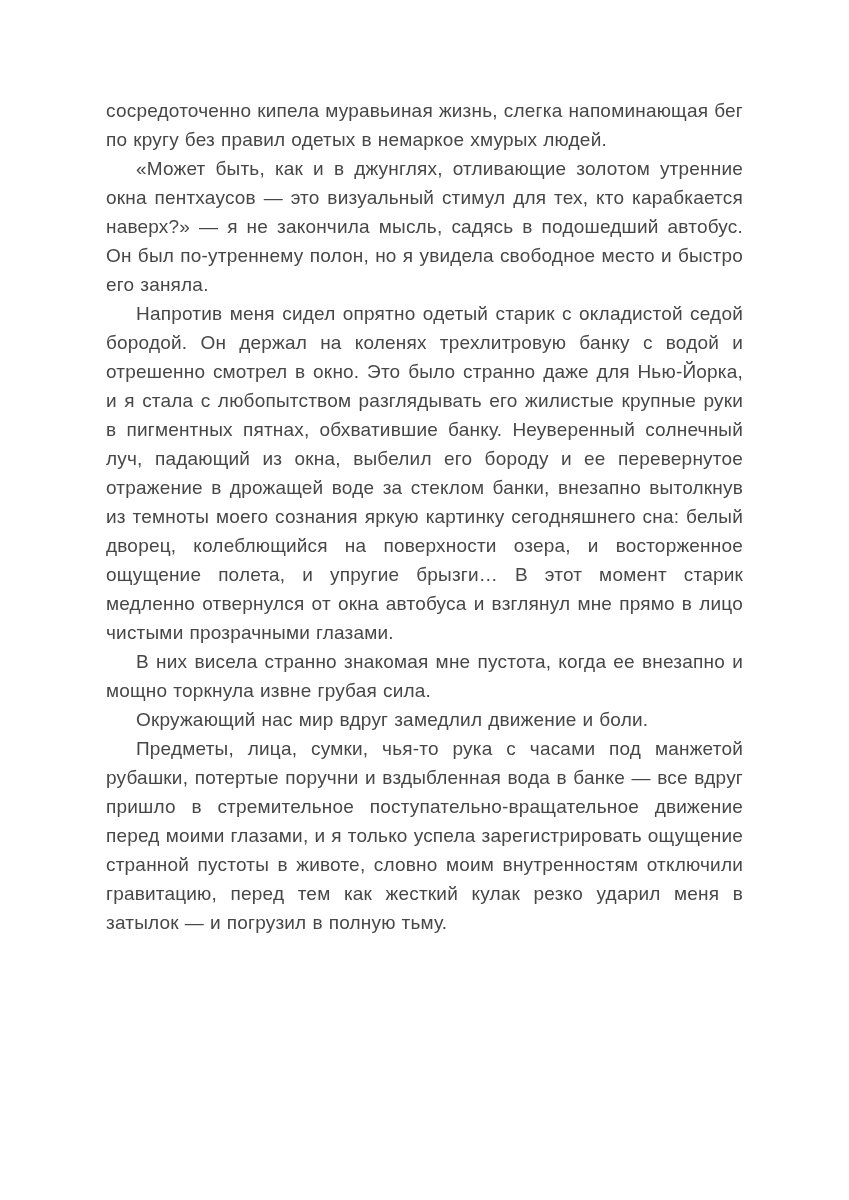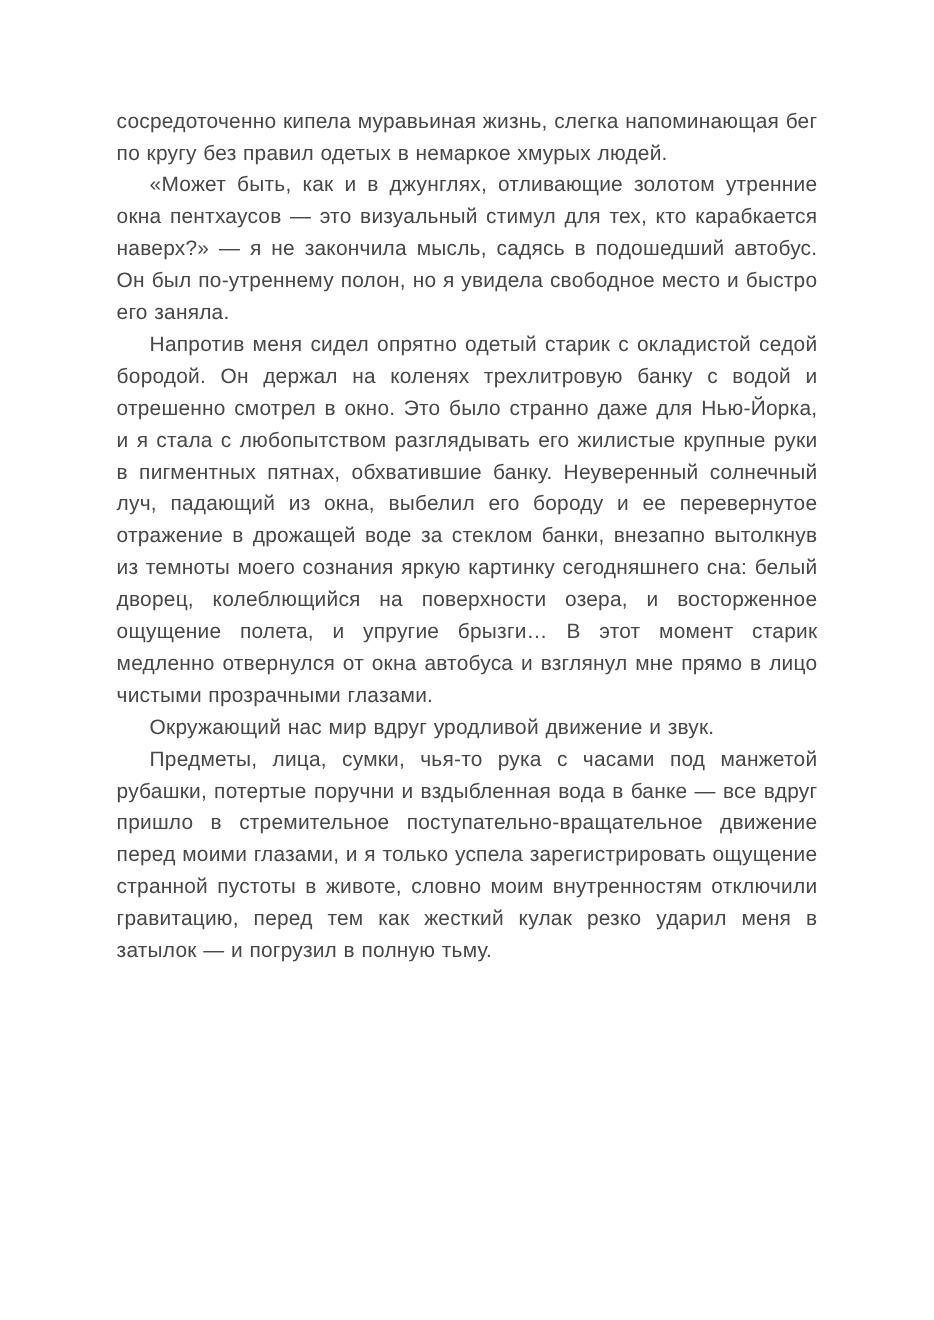--- a/index.html
+++ b/index.html
@@ -41,16 +41,17 @@
   }
 </style>
 </head>
 <body>
 
 <div class="page">
   <div class="text-block">
     <p class="para no-indent" lang="ru">сосредоточенно кипела муравьиная жизнь, слегка напоминающая бег по кругу без правил одетых в немаркое хмурых людей.</p>
     <p class="para indent" lang="ru">«Может быть, как и в джунглях, отливающие золотом утренние окна пентхаусов — это визуальный стимул для тех, кто карабкается наверх?» — я не закончила мысль, садясь в подошедший автобус. Он был по-утреннему полон, но я увидела свободное место и быстро его заняла.</p>
     <p class="para indent" lang="ru">Напротив меня сидел опрятно одетый старик с окладистой седой бородой. Он держал на коленях трехлитровую банку с водой и отрешенно смотрел в окно. Это было странно даже для Нью-Йорка, и я стала с любопытством разглядывать его жилистые крупные руки в пигментных пятнах, обхватившие банку. Неуверенный солнечный луч, падающий из окна, выбелил его бороду и ее перевернутое отражение в дрожащей воде за стеклом банки, внезапно вытолкнув из темноты моего сознания яркую картинку сегодняшнего сна: белый дворец, колеблющийся на поверхности озера, и восторженное ощущение полета, и упругие брызги… В этот момент старик медленно отвернулся от окна автобуса и взглянул мне прямо в лицо чистыми прозрачными глазами.</p>
-    <p class="para indent" lang="ru">Окружающий нас мир вдруг уродливой движение и звук.</p>
+    <p class="para indent" lang="ru">В них висела странно знакомая мне пустота, когда ее внезапно и мощно торкнула извне грубая сила.</p>
+    <p class="para indent" lang="ru">Окружающий нас мир вдруг замедлил движение и боли.</p>
     <p class="para indent" lang="ru">Предметы, лица, сумки, чья-то рука с часами под манжетой рубашки, потертые поручни и вздыбленная вода в банке — все вдруг пришло в стремительное поступательно-вращательное движение перед моими глазами, и я только успела зарегистрировать ощущение странной пустоты в животе, словно моим внутренностям отключили гравитацию, перед тем как жесткий кулак резко ударил меня в затылок — и погрузил в полную тьму.</p>
   </div>
 </div>
 
 </body></html>

